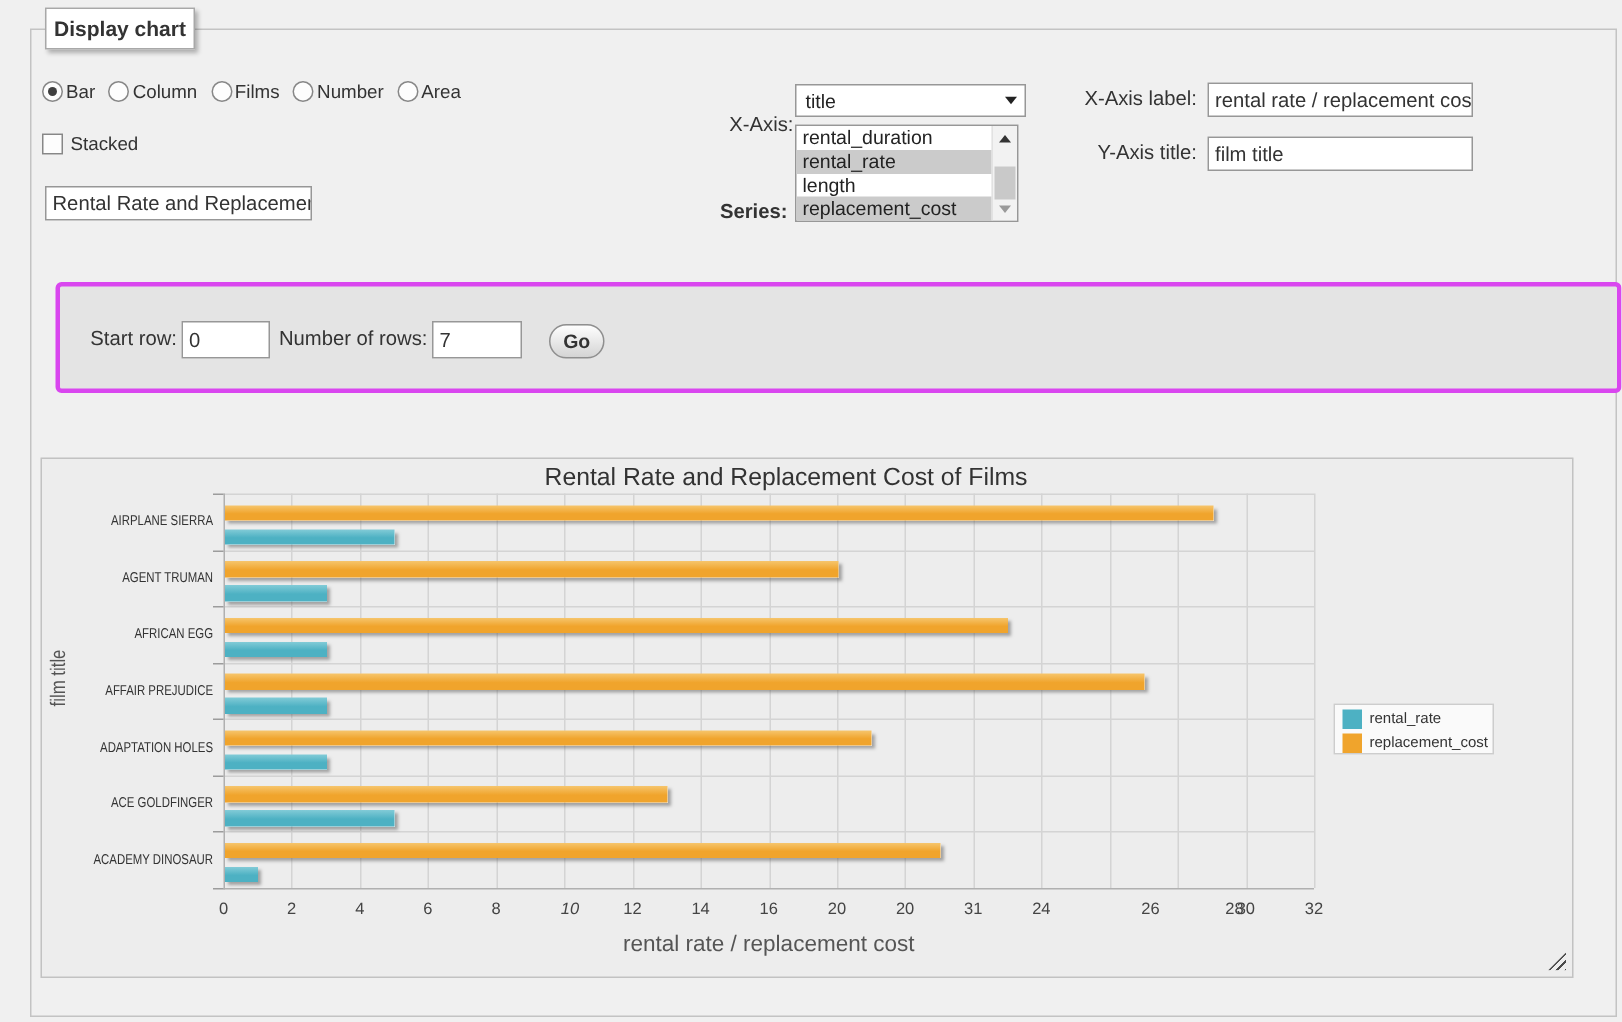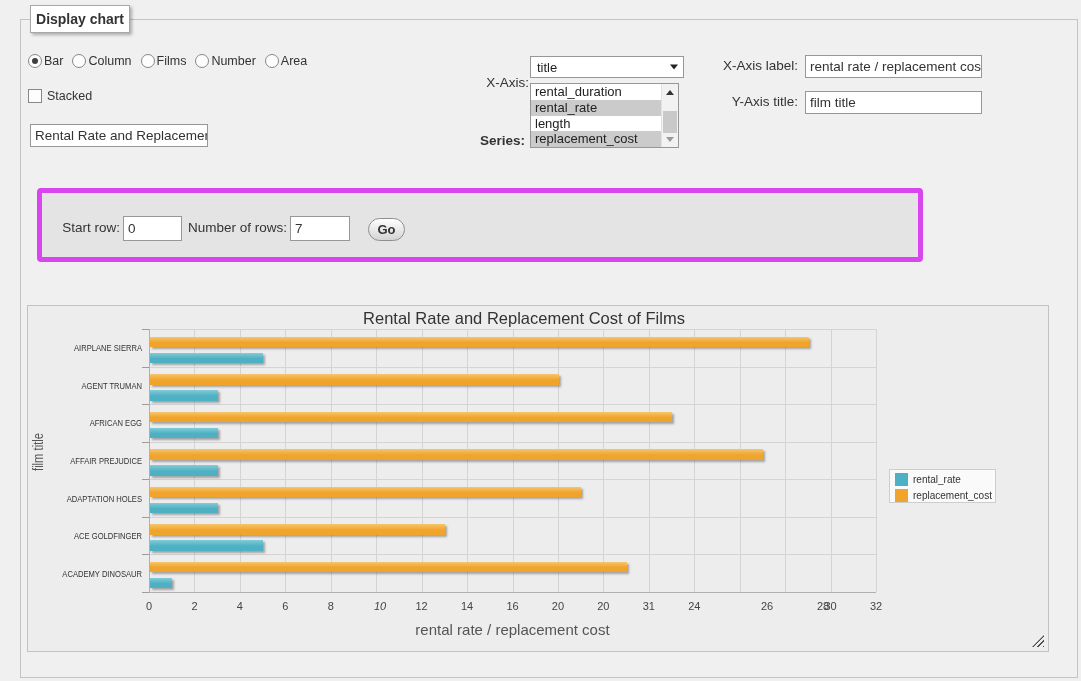--- a/index.html
+++ b/index.html
@@ -23,21 +23,21 @@
 
   .listbox { position: absolute; background: #fff; border: 1px solid #979797; overflow: hidden; }
   .opt { height: 15.75px; font-size: 13px; line-height: 15px; padding-left: 4px; white-space: nowrap; color: #222; }
   .opt.sel { background: #cbcbcb; }
   .sbar { position: absolute; top: 0; right: 0; width: 17px; height: 100%; background: #f2f2f2; border-left: 1px solid #e2e2e2; }
   .sbtn { position: absolute; left: 0; width: 16px; height: 16px; display: flex; align-items: center; justify-content: center; }
   .sarrow-up { width: 0; height: 0; border-left: 4px solid transparent; border-right: 4px solid transparent; border-bottom: 5px solid #333; }
   .sarrow-dn { width: 0; height: 0; border-left: 4px solid transparent; border-right: 4px solid transparent; border-top: 5px solid #9a9a9a; }
   .sthumb { position: absolute; left: 1px; top: 27px; width: 14px; height: 22px; background: #c9c9c9; }
 
-  .subpanel { position: absolute; left: 37px; top: 188px; width: 886px; height: 74px; background: #e4e4e4; border: 5px solid #d946ef; border-radius: 4px; }
+  .subpanel { position: absolute; left: 37px; top: 188px; width: 1044px; height: 74px; background: #e4e4e4; border: 3px solid #d946ef; border-radius: 4px; }
   .gobtn { position: absolute; width: 37px; height: 23px; border: 1px solid #8f8f8f; border-radius: 12px; background: linear-gradient(to bottom, #fefefe, #d4d4d4); font-size: 13px; font-weight: bold; color: #333; text-align: center; line-height: 21px; }
 
   .chartpanel { position: absolute; left: 27px; top: 305px; width: 1022px; height: 347px; background: #ededed; border: 1px solid #c2c2c2; }
   .ctitle { position: absolute; left: 116px; top: 3px; width: 760px; text-align: center; font-size: 16.5px; color: #333; font-family: "Liberation Sans", sans-serif; }
   #plot { position: absolute; left: 121px; top: 23px; width: 727px; height: 263px; }
   .gl-v { position: absolute; top: 0; width: 1px; height: 263px; background: #d4d4d4; }
   .gl-h { position: absolute; left: 0; width: 727px; height: 1px; background: #d4d4d4; }
   .axis-left { position: absolute; left: 0; top: 0; width: 1px; height: 264px; background: #b0b0b0; }
   .axis-bottom { position: absolute; left: 0; top: 263px; width: 727px; height: 1px; background: #b0b0b0; }
   .tick-left { position: absolute; left: -7px; width: 7px; height: 1px; background: #9c9c9c; }

